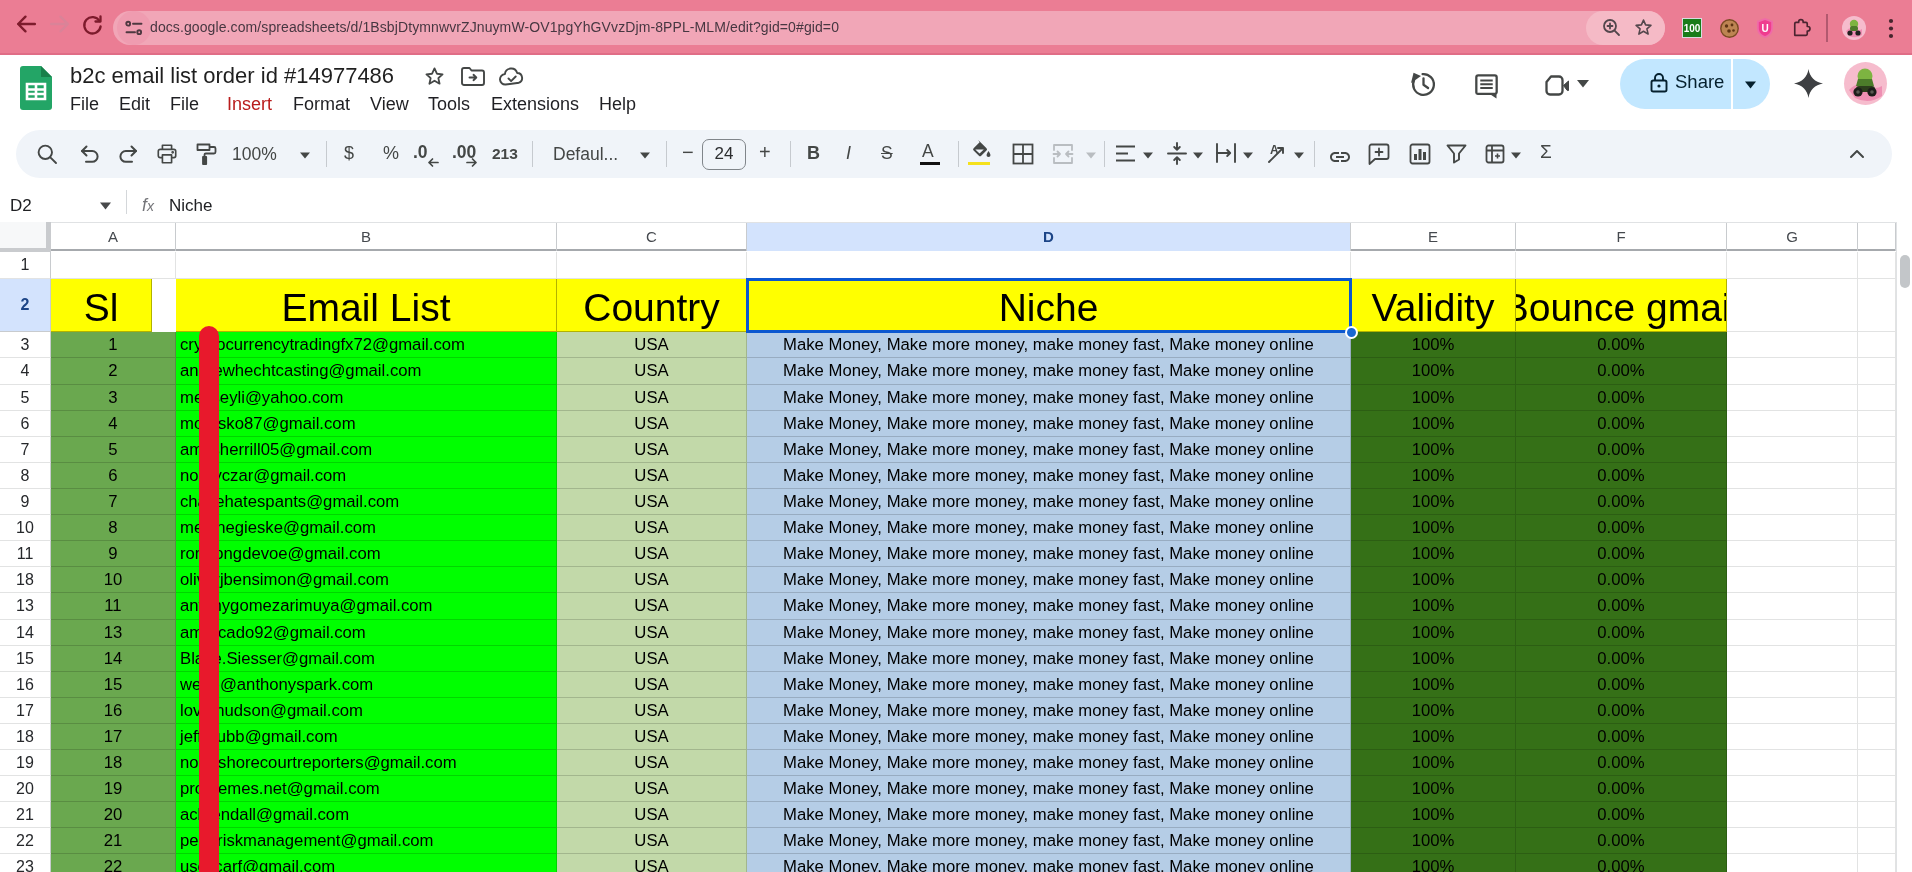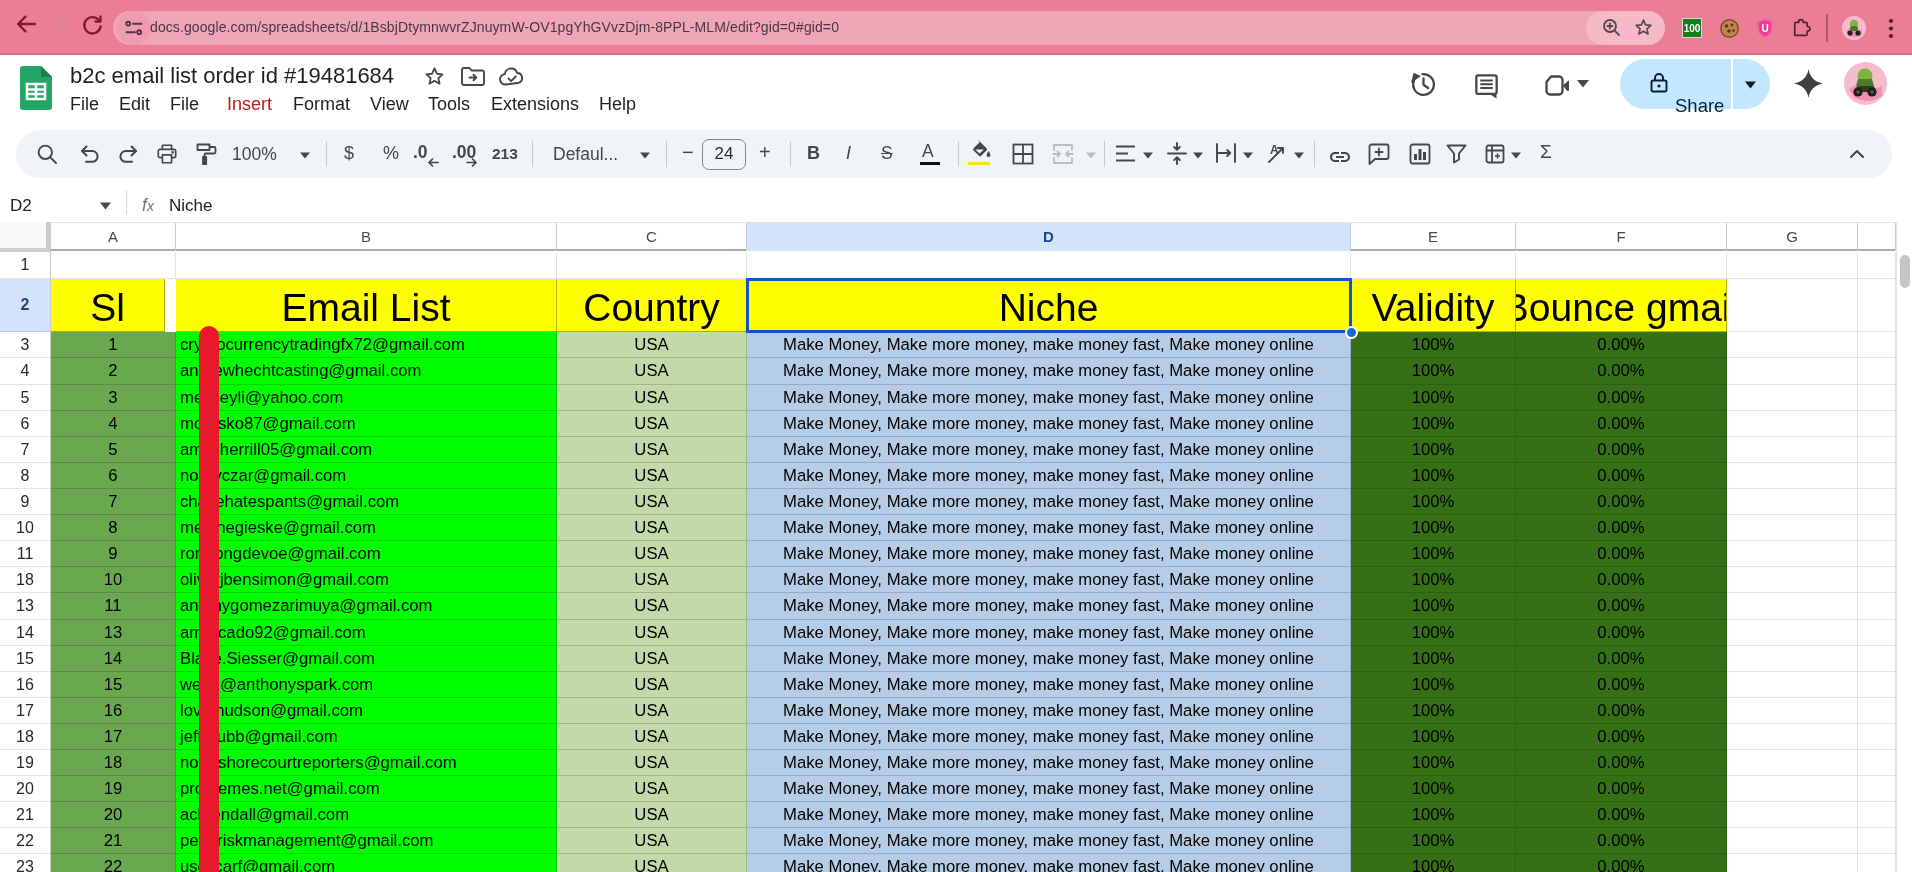--- a/index.html
+++ b/index.html
@@ -67,21 +67,21 @@
 <svg class="ab" style="left:1886px;top:18px" width="10" height="21" viewBox="0 0 10 21" fill="#45242c">
     <circle cx="5" cy="3" r="2.1"></circle>
     <circle cx="5" cy="10.5" r="2.1"></circle>
     <circle cx="5" cy="18" r="2.1"></circle>
   </svg>
 <svg class="ab" style="left:20px;top:66px" width="32" height="44" viewBox="0 0 32 44">
 <path d="M3 0 H21 L32 11 V41 a3 3 0 0 1 -3 3 H3 a3 3 0 0 1 -3 -3 V3 a3 3 0 0 1 3 -3 Z" fill="#23a566"></path>
 <path d="M21 0 L32 11 H21 Z" fill="#18804a"></path>
 <path d="M7 18 H25 V33 H7 Z M7 23.5 H25 M7 28 H25 M16 18 V33" fill="none" stroke="#fff" stroke-width="2.6"></path>
 </svg>
-<div class="ab" style="left:70px;top:62.5px;font-size:22px;color:#1f1f1f;">b2c email list order id #19481684</div>
+<div class="ab" style="left:70px;top:62.5px;font-size:22px;color:#1f1f1f;">b2c email list order id #14977486</div>
 <svg class="ab" style="left:423px;top:65px" width="23" height="23" viewBox="0 0 24 24" fill="none" stroke="#444746" stroke-width="1.9" stroke-linejoin="round">
     <path d="M12 3.6 L14.5 9.1 L20.4 9.7 L16 13.7 L17.3 19.5 L12 16.4 L6.7 19.5 L8 13.7 L3.6 9.7 L9.5 9.1 Z"></path>
   </svg>
 <svg class="ab" style="left:461px;top:66px" width="24" height="22" viewBox="0 0 24 22" fill="none" stroke="#444746" stroke-width="1.9" stroke-linejoin="round" stroke-linecap="round">
     <path d="M1 4 a2 2 0 0 1 2 -2 h5.5 l2 2.5 H21 a2 2 0 0 1 2 2 V17 a2 2 0 0 1 -2 2 H3 a2 2 0 0 1 -2 -2 Z"></path>
     <path d="M8.5 11.5 h6.5 M12.5 8.8 l2.8 2.7 -2.8 2.7"></path>
   </svg>
 <svg class="ab" style="left:499px;top:67px" width="26" height="20" viewBox="0 0 26 20" fill="none" stroke="#444746" stroke-width="1.9" stroke-linecap="round" stroke-linejoin="round">
     <path d="M6.5 17.5 a5.2 5.2 0 0 1 -0.6 -10.4 A6.3 6.3 0 0 1 18.2 6 a5 5 0 0 1 1.3 9.8 q-0.6 0.2 -1.3 0.2 Z"></path>
     <path d="M9.5 11.5 l2.6 2.6 4.6 -4.6"></path>
@@ -112,21 +112,21 @@
 <svg class="ab" style="left:1577px;top:80px" width="12" height="8" viewBox="0 0 12 8" fill="#444746">
     <path d="M0 0 H12 L6 7.5 Z"></path>
   </svg>
 <div class="ab" style="left:1620px;top:59px;width:150px;height:50px;border-radius:25px;background:#c2e7ff;"></div>
 <div class="ab" style="left:1731px;top:59px;width:1.5px;height:50px;background:#fff;"></div>
 <svg class="ab" style="left:1649px;top:71px" width="20" height="24" viewBox="0 0 20 24" fill="none" stroke="#05202e" stroke-width="1.9">
     <rect x="2.5" y="9.5" width="15" height="11" rx="1.8"></rect>
     <path d="M6 9.5 V7 a4 4 0 0 1 8 0 V9.5"></path>
     <circle cx="10" cy="15" r="1.6" fill="#05202e" stroke="none"></circle>
   </svg>
-<div class="ab" style="left:1675px;top:71px;font-size:18.5px;font-weight:500;color:#05202e;margin-top:24px;">Share</div>
+<div class="ab" style="left:1675px;top:71px;font-size:18.5px;font-weight:500;color:#05202e;">Share</div>
 <svg class="ab" style="left:1745px;top:81px" width="11" height="8" viewBox="0 0 11 8" fill="#05202e">
     <path d="M0 0.5 H11 L5.5 7.5 Z"></path>
   </svg>
 <svg class="ab" style="left:1794px;top:69px" width="29" height="29" viewBox="0 0 28 28" fill="#3e4043">
     <path d="M14 0 C15.2 7.8 20.2 12.8 28 14 C20.2 15.2 15.2 20.2 14 28 C12.8 20.2 7.8 15.2 0 14 C7.8 12.8 12.8 7.8 14 0 Z"></path>
   </svg>
 <svg class="ab" style="left:1844px;top:62px" width="43" height="43" viewBox="0 0 43 43">
     <circle cx="21.5" cy="21.5" r="21.5" fill="#f6bccd"></circle>
     <path d="M5 28 Q13 19 23 24 Q32 28 38 24 L38 34 Q25 43 11 36 Z" fill="#ee8fb3"></path>
     <circle cx="21" cy="14" r="7.5" fill="#7db441"></circle>
@@ -287,21 +287,21 @@
 <div class="cell cc" style="left:0;top:252.0px;width:51px;height:27.0px;background:#fff;border-right:1px solid #c8cbce;border-bottom:1px solid #e2e3e3;font-size:16px;color:#26282b;font-weight:400;">1</div>
 <div class="cell" style="left:51px;top:252.0px;width:125px;height:27.0px;background:#fff;border-right:1px solid #e2e3e3;border-bottom:1px solid #e2e3e3;"></div>
 <div class="cell" style="left:176px;top:252.0px;width:381px;height:27.0px;background:#fff;border-right:1px solid #e2e3e3;border-bottom:1px solid #e2e3e3;"></div>
 <div class="cell" style="left:557px;top:252.0px;width:190px;height:27.0px;background:#fff;border-right:1px solid #e2e3e3;border-bottom:1px solid #e2e3e3;"></div>
 <div class="cell" style="left:747px;top:252.0px;width:604px;height:27.0px;background:#fff;border-right:1px solid #e2e3e3;border-bottom:1px solid #e2e3e3;"></div>
 <div class="cell" style="left:1351px;top:252.0px;width:165px;height:27.0px;background:#fff;border-right:1px solid #e2e3e3;border-bottom:1px solid #e2e3e3;"></div>
 <div class="cell" style="left:1516px;top:252.0px;width:211px;height:27.0px;background:#fff;border-right:1px solid #e2e3e3;border-bottom:1px solid #e2e3e3;"></div>
 <div class="cell" style="left:1727px;top:252.0px;width:131px;height:27.0px;background:#fff;border-right:1px solid #e2e3e3;border-bottom:1px solid #e2e3e3;"></div>
 <div class="cell" style="left:1858px;top:252.0px;width:38px;height:27.0px;background:#fff;border-right:1px solid #e2e3e3;border-bottom:1px solid #e2e3e3;"></div>
 <div class="cell cc" style="left:0;top:279.0px;width:51px;height:53.39999999999998px;background:#d3e3fd;border-right:1px solid #c8cbce;border-bottom:1px solid #c8cbce;font-size:16px;color:#1c4587;font-weight:700;">2</div>
-<div class="cell cc" style="left:51px;top:279.0px;width:114px;height:53.39999999999998px;background:#ffff00;border-right:1px solid rgba(0,0,0,0.30);border-bottom:1px solid rgba(0,0,0,0.30);font-size:39px;padding-top:6px;">Sl</div>
+<div class="cell cc" style="left:51px;top:279.0px;width:101px;height:53.39999999999998px;background:#ffff00;border-right:1px solid rgba(0,0,0,0.30);border-bottom:1px solid rgba(0,0,0,0.30);font-size:39px;padding-top:6px;">Sl</div>
 <div class="cell cc" style="left:176px;top:279.0px;width:381px;height:53.39999999999998px;background:#ffff00;border-right:1px solid rgba(0,0,0,0.30);border-bottom:1px solid rgba(0,0,0,0.30);font-size:39px;padding-top:6px;">Email List</div>
 <div class="cell cc" style="left:557px;top:279.0px;width:190px;height:53.39999999999998px;background:#ffff00;border-right:1px solid rgba(0,0,0,0.30);border-bottom:1px solid rgba(0,0,0,0.30);font-size:39px;padding-top:6px;">Country</div>
 <div class="cell cc" style="left:747px;top:279.0px;width:604px;height:53.39999999999998px;background:#ffff00;border-right:1px solid rgba(0,0,0,0.30);border-bottom:1px solid rgba(0,0,0,0.30);font-size:39px;padding-top:6px;">Niche</div>
 <div class="cell cc" style="left:1351px;top:279.0px;width:165px;height:53.39999999999998px;background:#ffff00;border-right:1px solid rgba(0,0,0,0.30);border-bottom:1px solid rgba(0,0,0,0.30);font-size:39px;padding-top:6px;">Validity</div>
 <div class="cell cc" style="left:1516px;top:279.0px;width:211px;height:53.39999999999998px;background:#ffff00;border-right:1px solid rgba(0,0,0,0.30);border-bottom:1px solid rgba(0,0,0,0.30);font-size:39px;padding-top:6px;">Bounce gmail</div>
 <div class="cell" style="left:1727px;top:279.0px;width:131px;height:53.39999999999998px;background:#fff;border-right:1px solid #e2e3e3;border-bottom:1px solid #e2e3e3;"></div>
 <div class="cell" style="left:1858px;top:279.0px;width:38px;height:53.39999999999998px;background:#fff;border-right:1px solid #e2e3e3;border-bottom:1px solid #e2e3e3;"></div>
 <div class="cell cc" style="left:0;top:332px;width:51px;height:26px;background:#fff;border-right:1px solid #c8cbce;border-bottom:1px solid #e2e3e3;font-size:16px;color:#26282b;font-weight:400;">3</div>
 <div class="cell cc" style="left:51px;top:332px;width:125px;height:26px;background:#6aa84f;border-right:1px solid rgba(0,0,0,0.16);border-bottom:1px solid rgba(0,0,0,0.16);font-size:16.7px;">1</div>
 <div class="cell" style="left:176px;top:332px;width:381px;height:26px;background:#00ff00;border-right:1px solid rgba(0,0,0,0.16);border-bottom:1px solid rgba(0,0,0,0.16);font-size:16.7px;padding-left:4px;">cryptocurrencytradingfx72@gmail.com</div>

